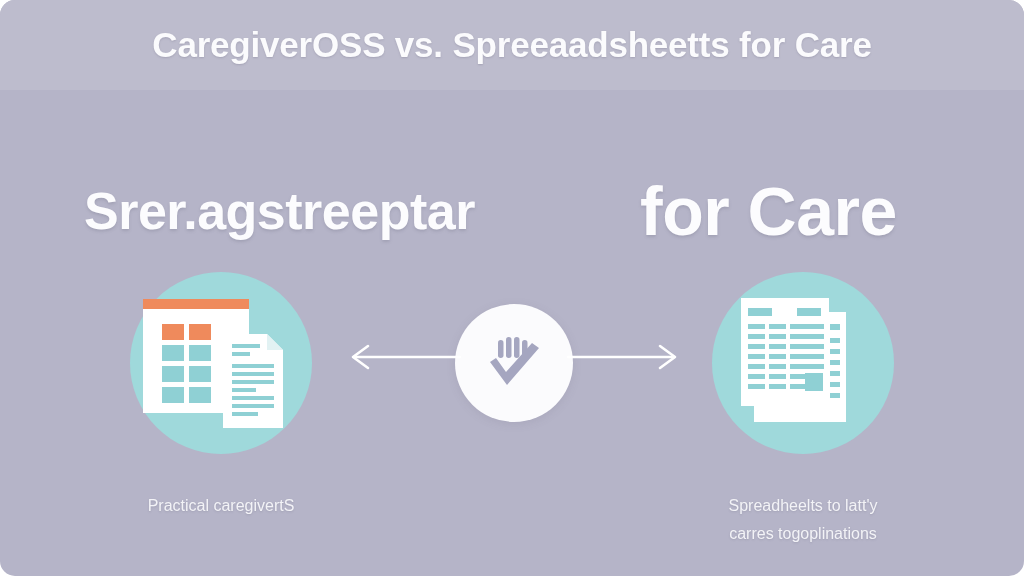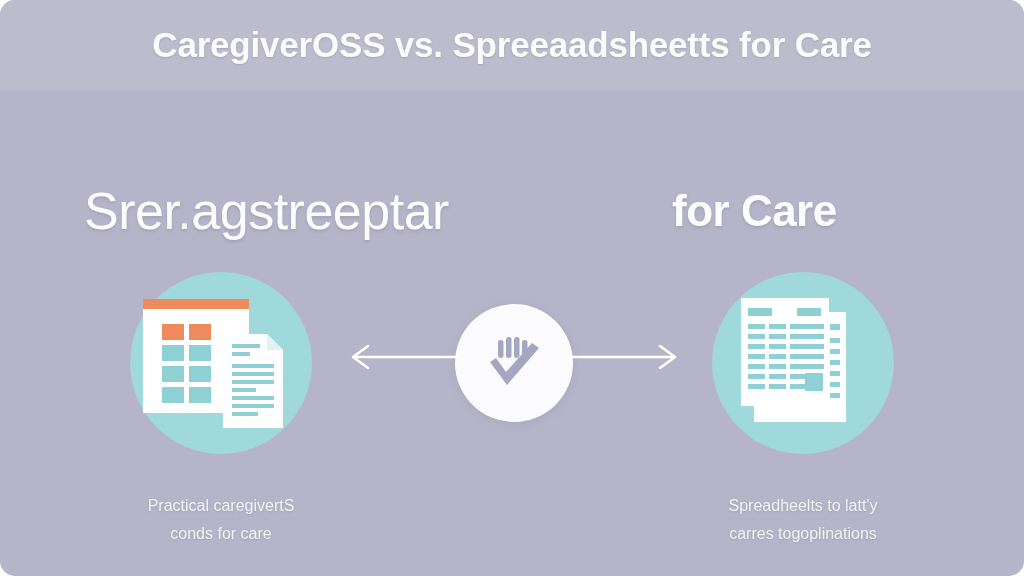--- a/index.html
+++ b/index.html
@@ -60,36 +60,36 @@
   .heading-left {
     position: absolute;
     left: 84px;
     top: 0;
     width: 530px;
     height: 92px;
     display: flex;
     align-items: center;
     justify-content: flex-start;
     font-size: 52px;
-    font-weight: normal;
+    font-weight: bold;
     color: #fcfcfe;
     white-space: nowrap;
     letter-spacing: -0.5px;
     text-shadow: 0 2px 3px rgba(120,118,140,0.30);
   }
   .heading-right {
     position: absolute;
-    left: 672px;
+    left: 640px;
     top: 0;
     width: 300px;
     height: 92px;
     display: flex;
     align-items: center;
     justify-content: flex-start;
-    font-size: 44px;
+    font-size: 68px;
     font-weight: bold;
     color: #fcfcfe;
     white-space: nowrap;
     letter-spacing: -0.5px;
     text-shadow: 0 2px 3px rgba(120,118,140,0.30);
   }
 
   
   .circle-left {
     position: absolute;
@@ -290,21 +290,20 @@
     <polyline points="24,6 9,17 24,28" fill="none" stroke="#ffffff" stroke-width="2.6" stroke-linecap="round" stroke-linejoin="round"></polyline>
   </svg>
 
   <svg class="arrow-right" viewBox="0 0 118 34">
     <line x1="2" y1="17" x2="108" y2="17" stroke="#ffffff" stroke-width="2.6" stroke-linecap="round"></line>
     <polyline points="94,6 109,17 94,28" fill="none" stroke="#ffffff" stroke-width="2.6" stroke-linecap="round" stroke-linejoin="round"></polyline>
   </svg>
 
   <div class="caption caption-left">
     <span class="line">Practical caregivertS</span>
-    <span class="line">conds for care</span>
   </div>
 
   <div class="caption caption-right">
     <span class="line">Spreadheelts to latt'y</span>
     <span class="line">carres togoplinations</span>
   </div>
 
 </div>
 
 </body></html>

